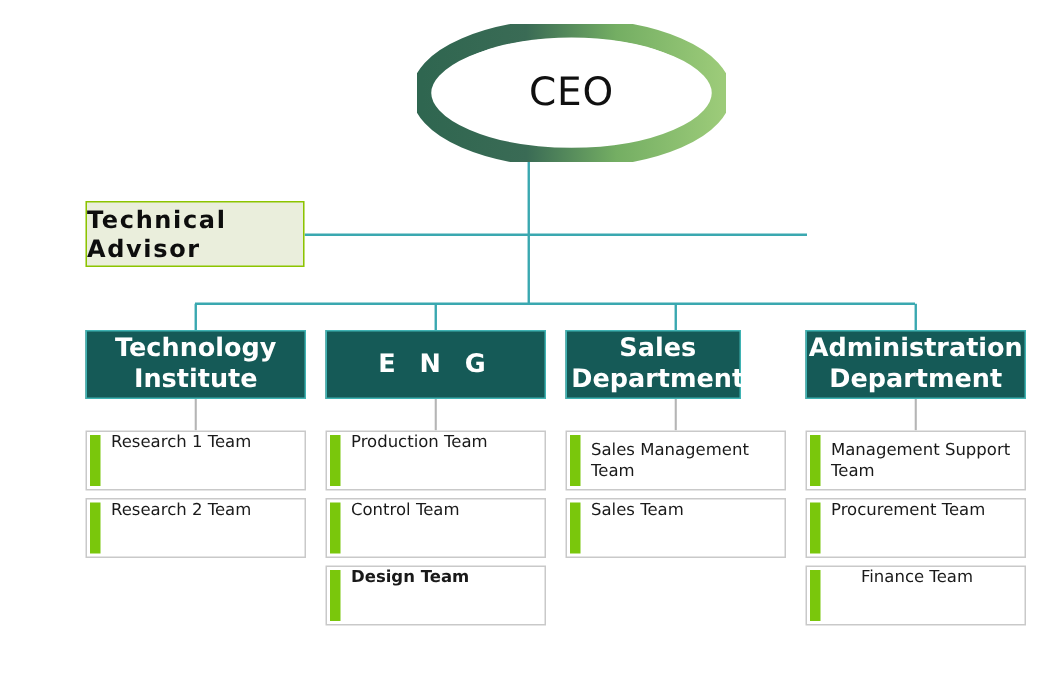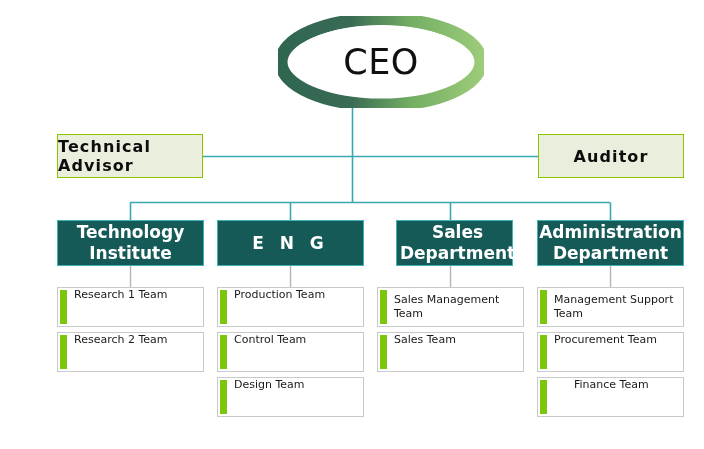--- a/index.html
+++ b/index.html
@@ -49,21 +49,21 @@
   }
   .ceo-label {
     position: absolute;
     left: 0;
     top: 0;
     width: 206px;
     height: 92px;
     display: flex;
     align-items: center;
     justify-content: center;
-    font-size: 35px;
+    font-size: 26px;
     color: #101010;
     letter-spacing: 0.5px;
   }
 
   
   .staff-box {
     position: absolute;
     background: #eaeedc;
     border: 1px solid #8cc400;
     box-sizing: border-box;
@@ -166,23 +166,20 @@
       </defs>
       <ellipse cx="103" cy="46" rx="100" ry="43" fill="none" stroke="url(#ringGrad)" stroke-width="13"></ellipse>
       <ellipse cx="103" cy="44" rx="88" ry="35" fill="#ffffff"></ellipse>
     </svg>
     <div class="ceo-label">CEO</div>
   </div>
 
   <div class="staff-box staff-advisor">
     <span>Technical Advisor</span>
   </div>
-  <div class="staff-box staff-auditor">
-    <span>Auditor</span>
-  </div>
 
   <div class="dept-box" style="left:57px; width:147px;">
     <span>Technology Institute</span>
   </div>
   <div class="leaf-box" style="left:57px; top:287px; width:147px;">
     <span class="accent"></span>
     <span class="leaf-text">Research 1 Team</span>
   </div>
   <div class="leaf-box" style="left:57px; top:332px; width:147px;">
     <span class="accent"></span>
@@ -193,26 +190,26 @@
     <span>E N G</span>
   </div>
   <div class="leaf-box" style="left:217px; top:287px; width:147px;">
     <span class="accent"></span>
     <span class="leaf-text">Production Team</span>
   </div>
   <div class="leaf-box" style="left:217px; top:332px; width:147px;">
     <span class="accent"></span>
     <span class="leaf-text">Control Team</span>
   </div>
-  <div class="leaf-box" style="left:217px; top:377px; width:147px;">
+  <div class="leaf-box" style="left:217px; top:377px; width:147px;font-weight:bold;">
     <span class="accent"></span>
     <span class="leaf-text">Design Team</span>
   </div>
 
-  <div class="dept-box" style="left:396px; width:117px;padding-left:10px;">
+  <div class="dept-box" style="left:377px; width:117px;padding-left:10px;">
     <span>Sales Department</span>
   </div>
   <div class="leaf-box" style="left:377px; top:332px; width:147px;">
     <span class="accent"></span>
     <span class="leaf-text">Sales Team</span>
   </div>
   <div class="leaf-box two-line" style="left:377px; top:287px; width:147px;">
     <span class="accent"></span>
     <span class="leaf-text">Sales Management Team</span>
   </div>

